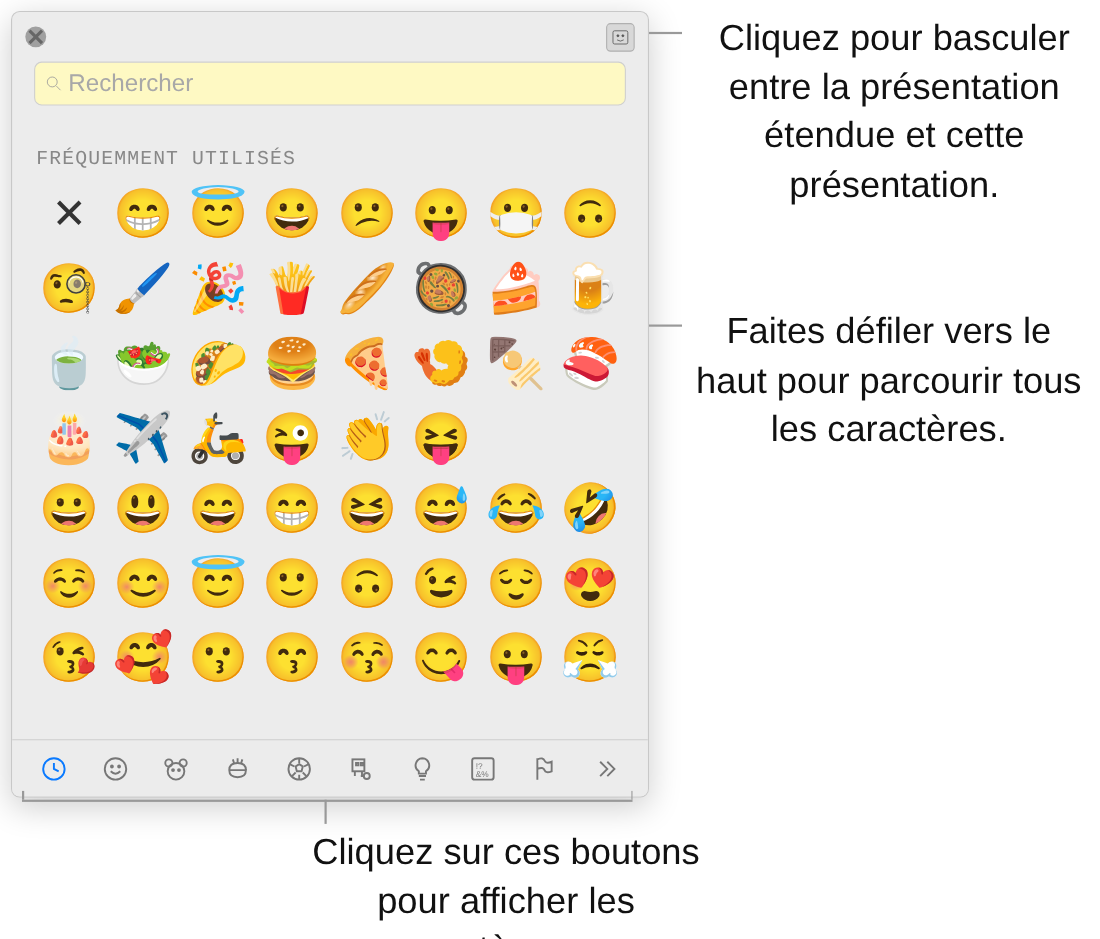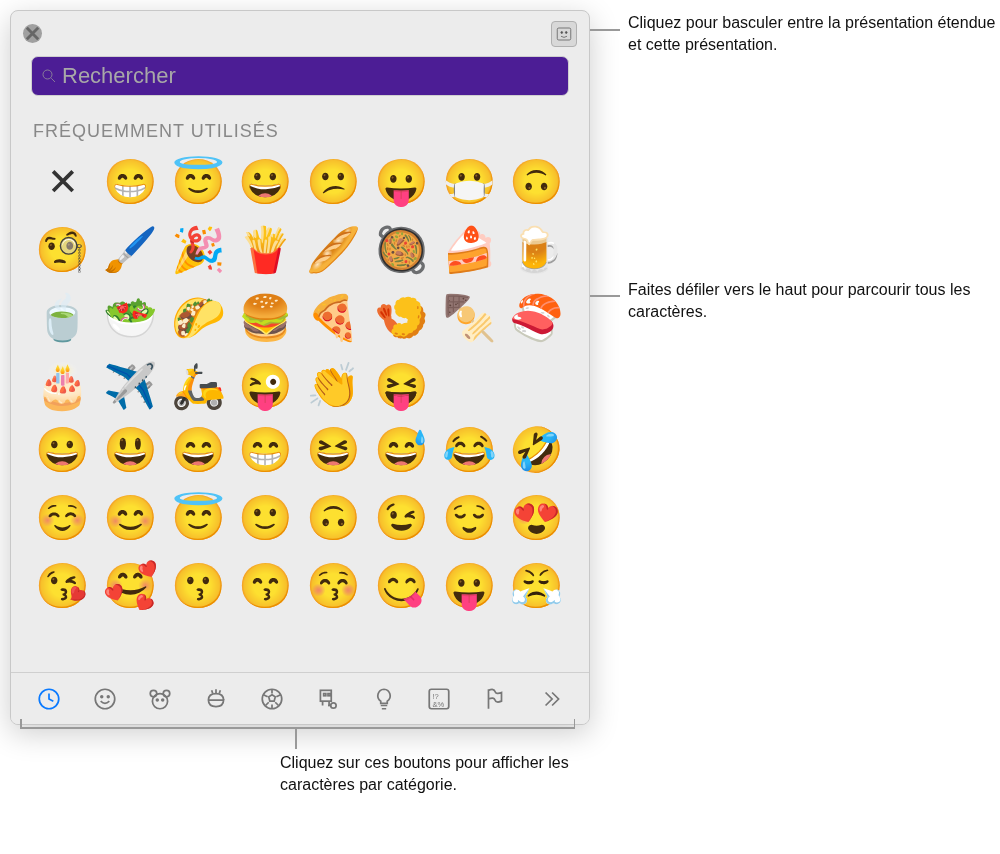--- a/index.html
+++ b/index.html
@@ -48,21 +48,21 @@
     display: flex; align-items: center; justify-content: center;
     cursor: pointer;
   }
   .expand-btn svg { width: 18px; height: 18px; stroke:#555; fill:none; }
   .search-wrap {
     padding: 0 20px 10px 20px;
   }
   .search {
     width: 100%;
     height: 40px;
-    background: #4c1d95;
+    background: #fef9c3;
     border: 1px solid #cfcfcf;
     border-radius: 7px;
     display: flex;
     align-items: center;
     padding: 0 8px;
   }
   .search svg { width: 18px; height:18px; stroke:#999; fill:none; margin-right:4px;}
   .search input {
     flex: 1;
     border: none;
@@ -75,22 +75,23 @@
   .scroll {
     flex: 1;
     overflow: hidden;
     padding: 5px 20px 0 20px;
   }
   .section-title {
     font-size: 18px;
     letter-spacing: 1px;
     color: #888;
     font-weight: 500;
-    margin: 10px 0 8px 2px;
+    margin: 24px 0 8px 2px;
     text-transform: uppercase;
+    font-family: Liberation Mono, monospace;
   }
   .emoji-grid {
     display: grid;
     grid-template-columns: repeat(8, 1fr);
     gap: 4px 4px;
   }
   .emoji-cell {
     font-size: 44px;
     line-height: 1;
     height: 64px;
@@ -120,24 +121,25 @@
     display:flex; align-items:center; justify-content:center;
     cursor: pointer;
     color: #777;
   }
   .cat-btn.active { color: #0a7aff; }
   .cat-btn svg { width: 26px; height: 26px; stroke: currentColor; fill:none; stroke-width:1.6; }
   .cat-btn.more { font-size: 20px; color:#777; letter-spacing:1px; }
 
   .callout {
     position: absolute;
-    font-size: 16px;
+    font-size: 33px;
     line-height: 1.35;
     color: #111;
     font-weight: 400;
+    text-align: center;
   }
   .callout.c1 { left: 628px; top: 12px; width: 370px; }
   .callout.c2 { left: 628px; top: 279px; width: 360px; }
   .callout.c3 { left: 280px; top: 752px; width: 360px; }
 
   .lead-line { position:absolute; background:#999; }
   .lead1 { left:590px; top:29px; width:30px; height:1.5px; }
   .lead2 { left:590px; top:295px; width:30px; height:1.5px; }
   .lead3-cont { position:absolute; left:20px; top:727px; width:555px; }
   .lead3-h { background:#999; height:1.5px; width:100%; }

